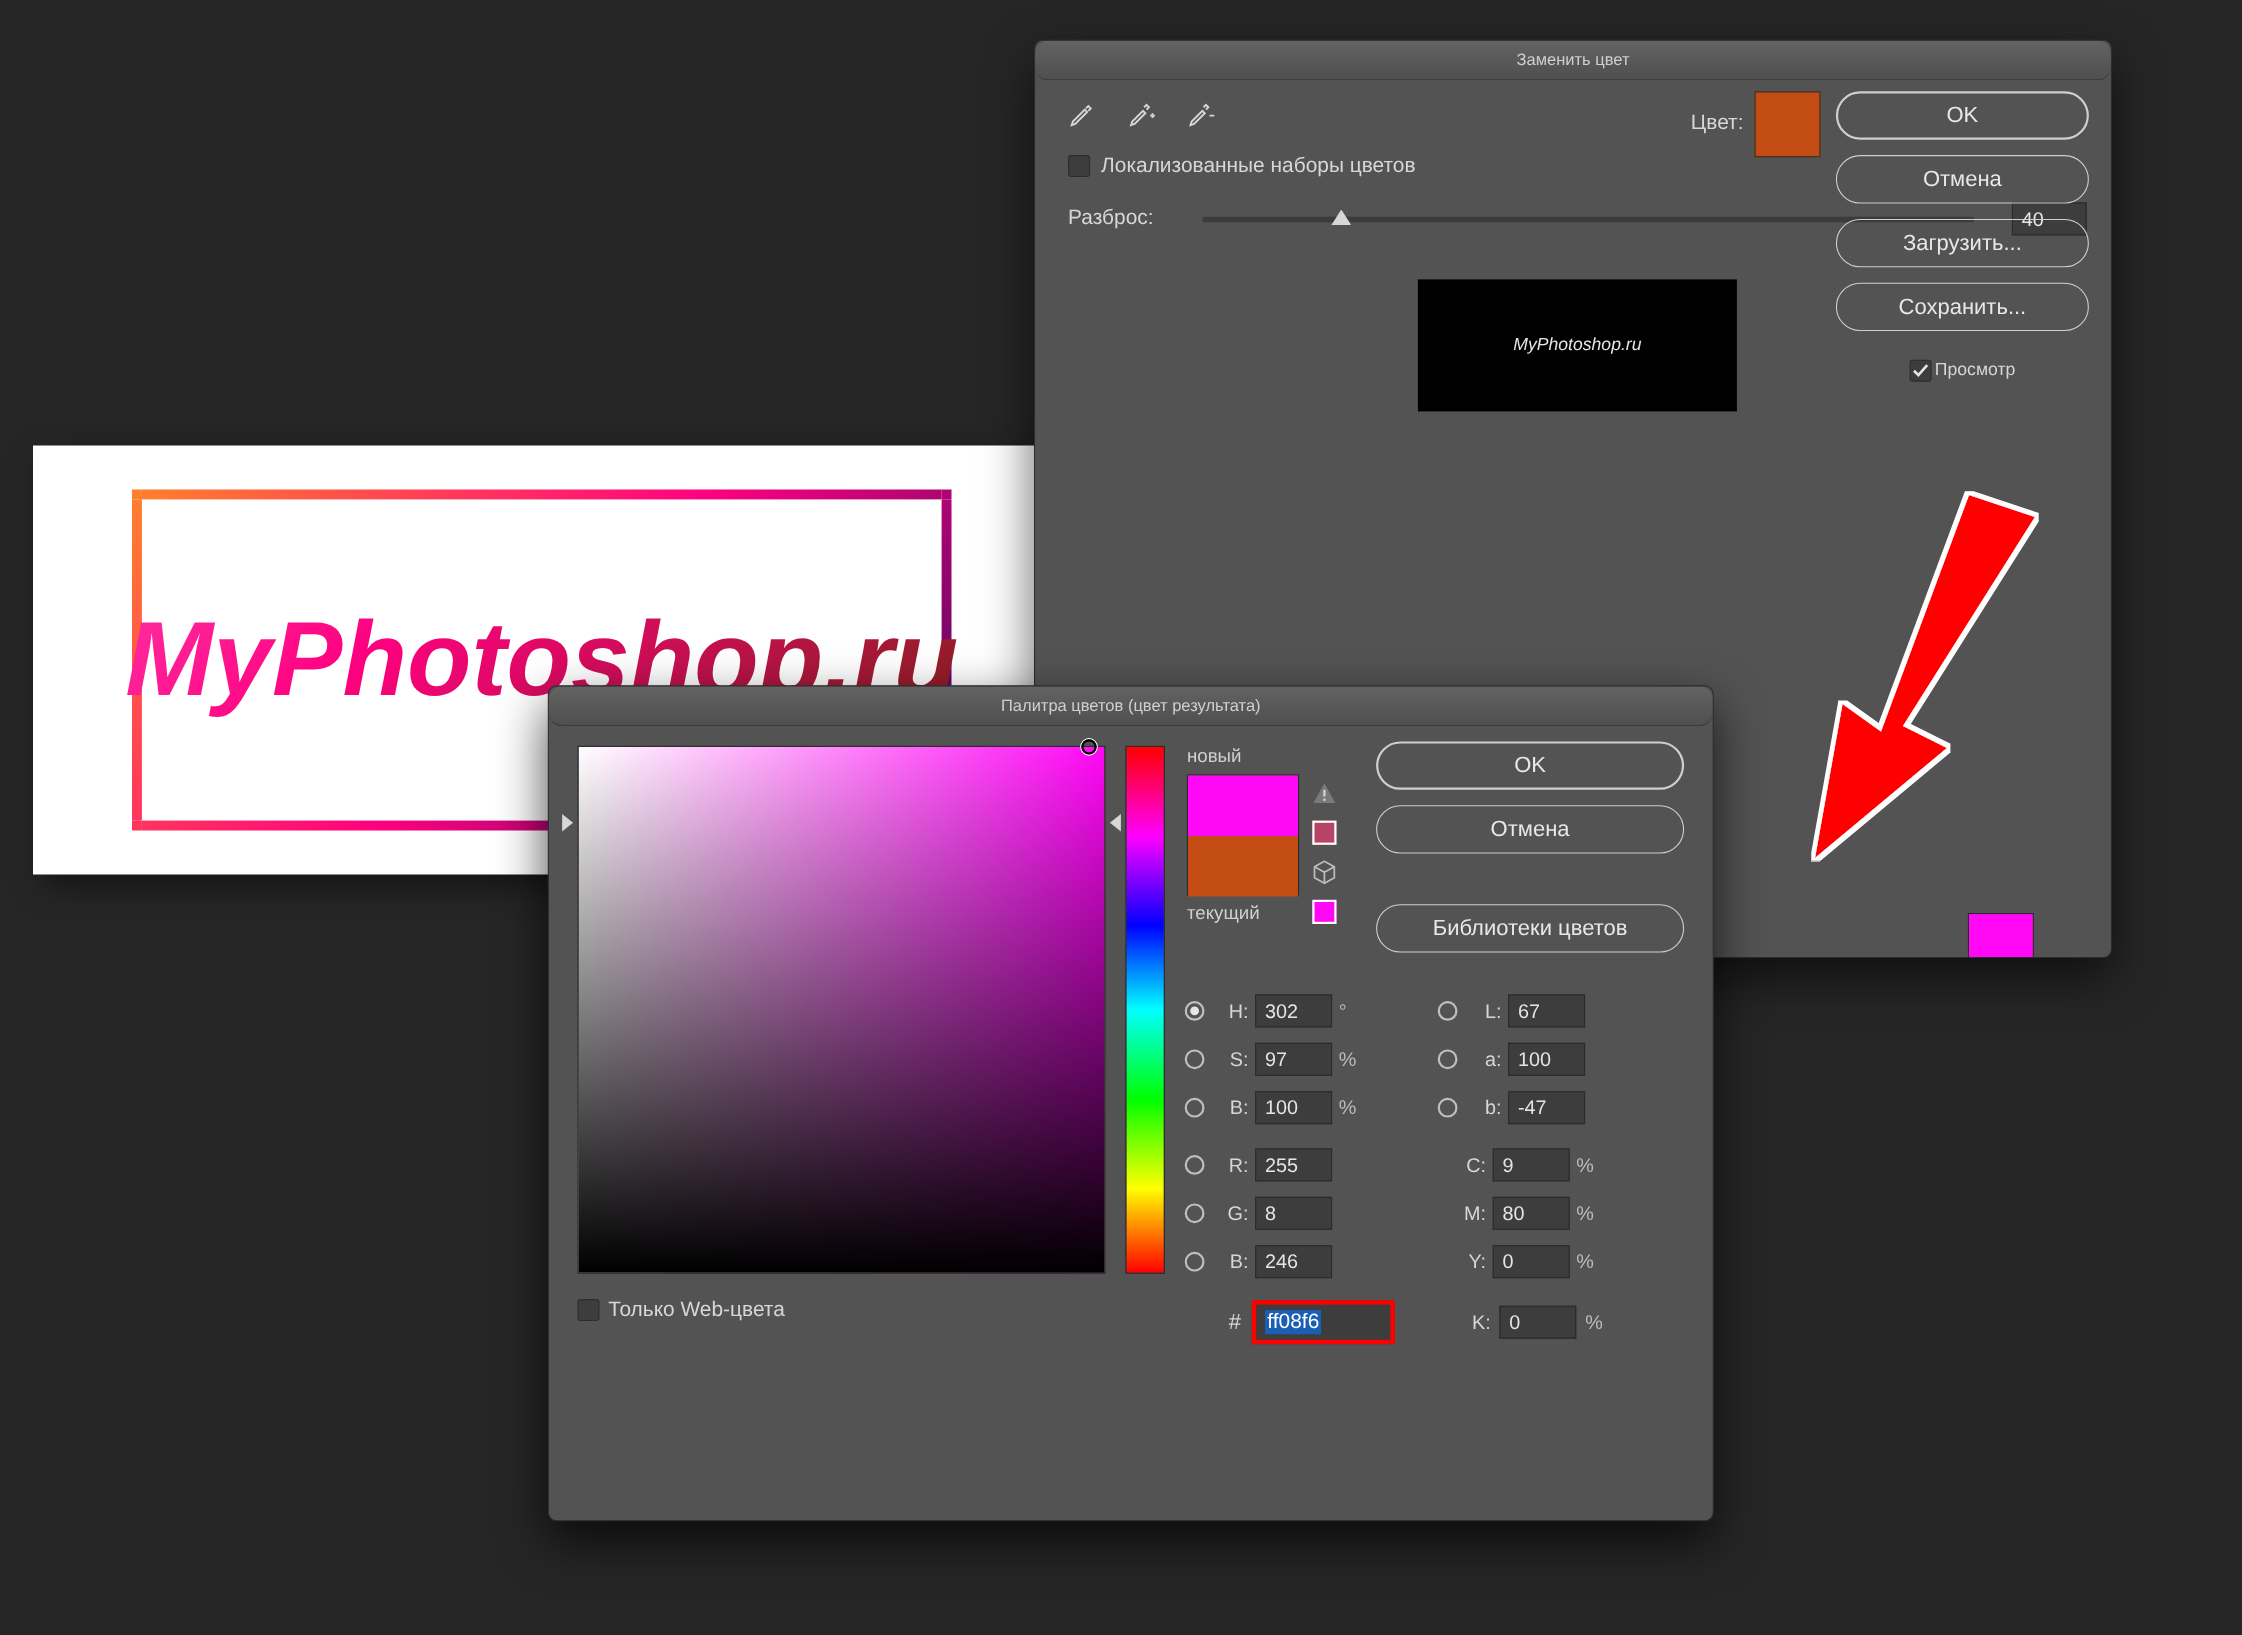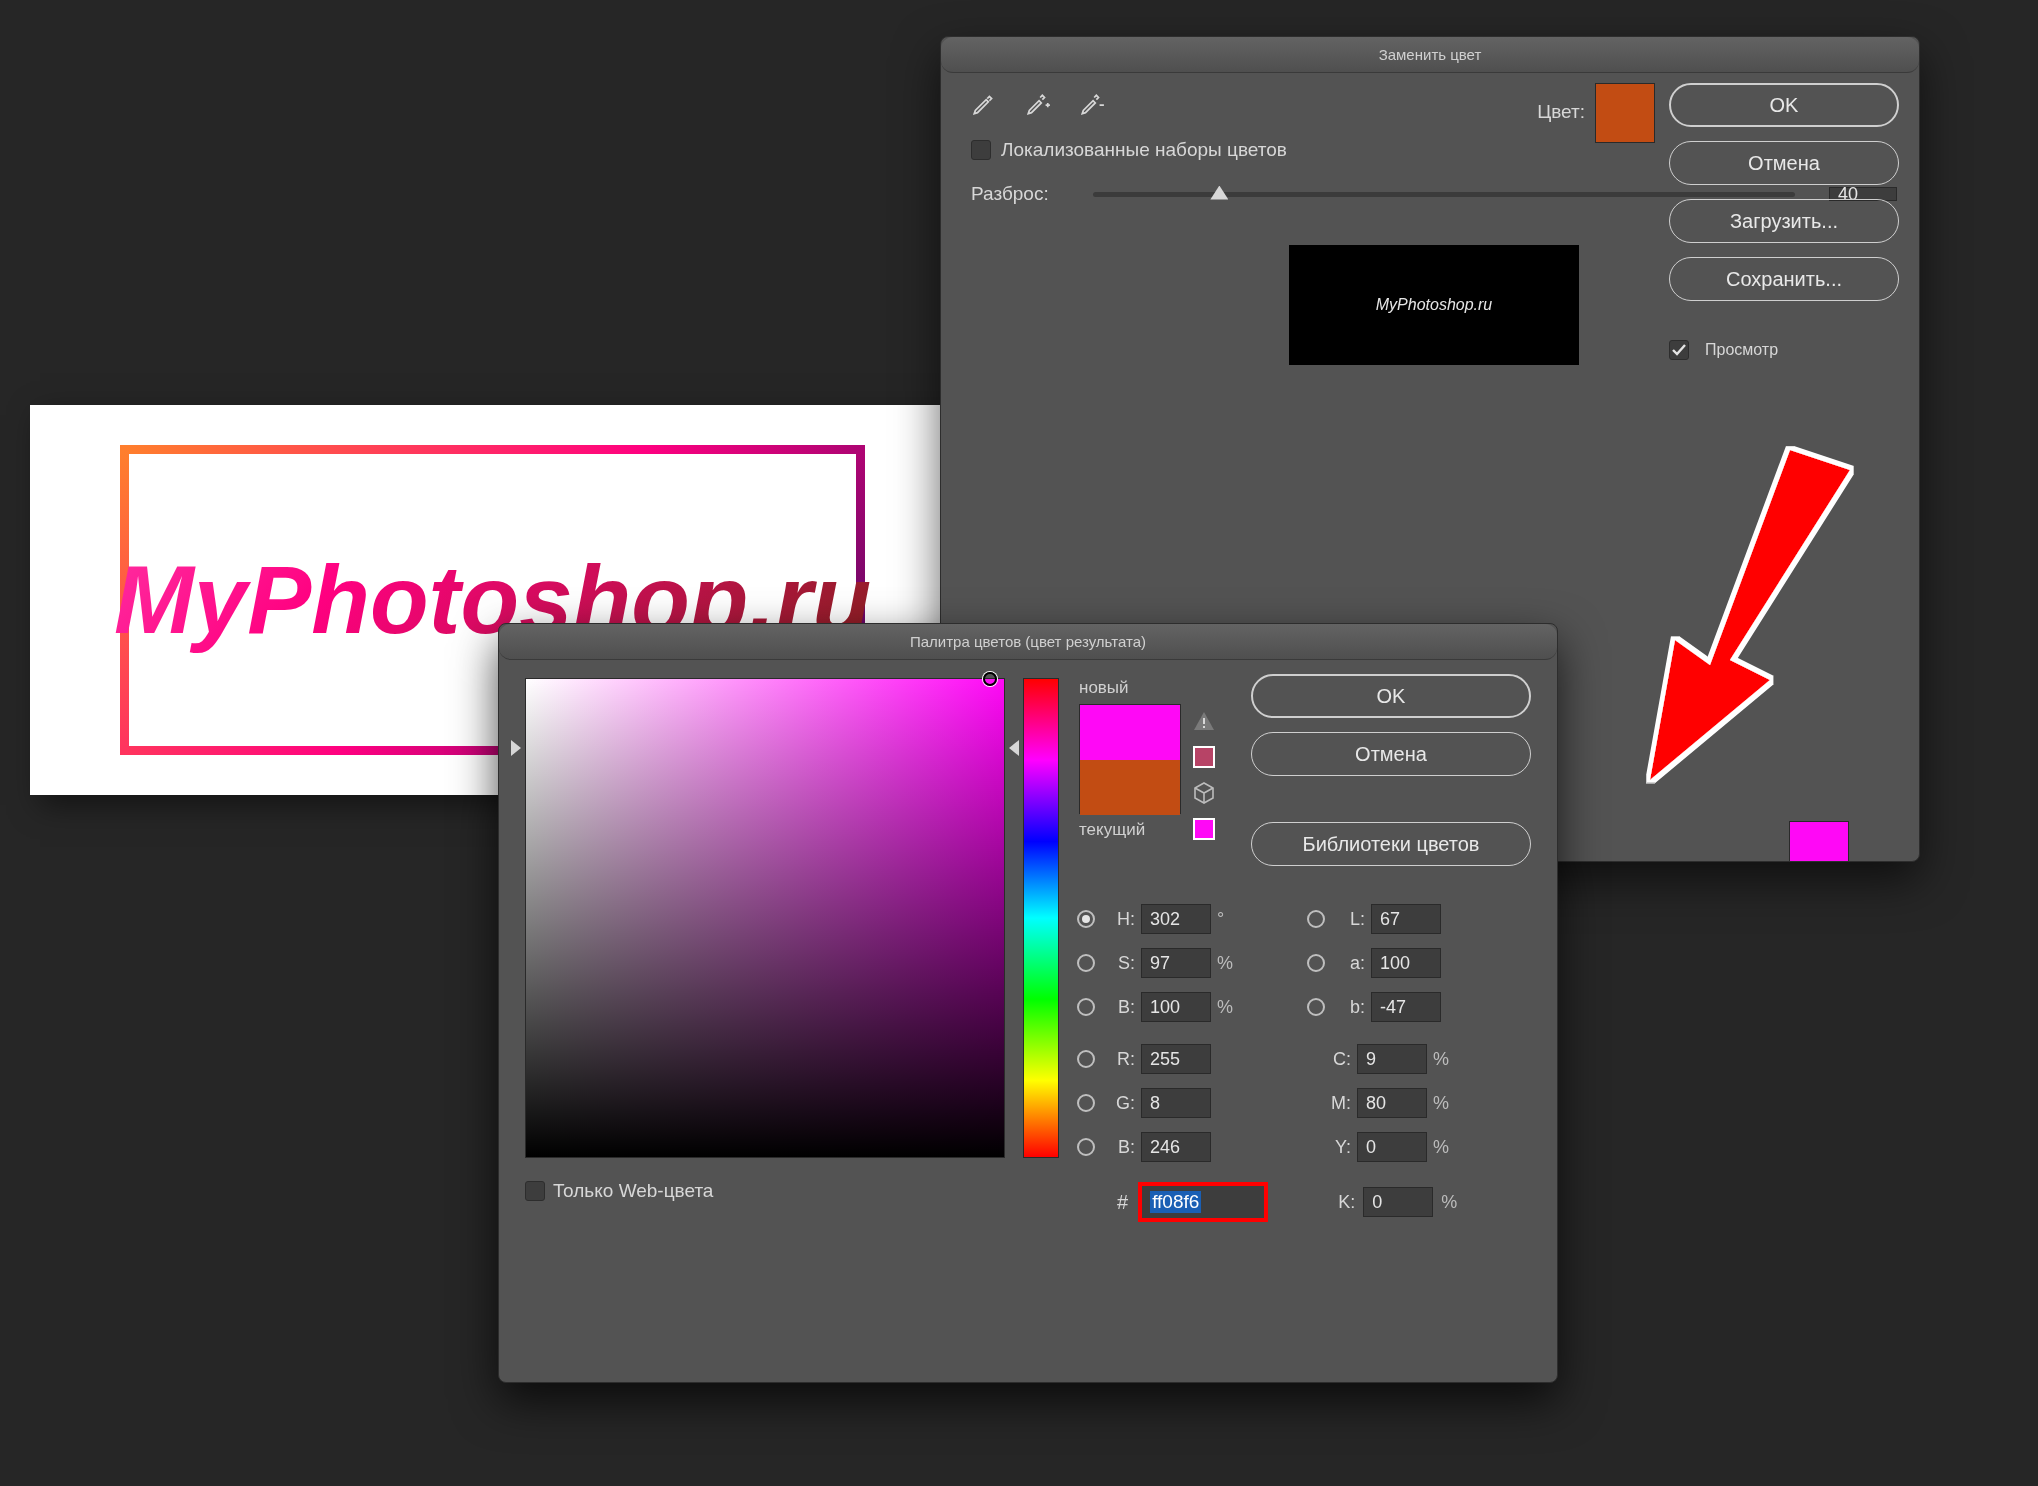--- a/index.html
+++ b/index.html
@@ -92,21 +92,21 @@
     margin-right: 12px;
   }
   .slider-thumb {
     position: absolute; top: -6px;
     width: 18px; height: 14px;
     background: #d7d7d7;
     clip-path: polygon(50% 0, 100% 100%, 0 100%);
     transform: translateX(-50%);
   }
   .num-box {
-    width: 68px; height: 14px;
+    width: 68px; height: 30px;
     background: #3d3d3d;
     border: 1px solid #2a2a2a;
     color: #e5e5e5;
     font-size: 18px;
     padding: 2px 8px;
     display: flex; align-items: center;
   }
 
   .preview-thumb {
     margin: 40px auto 0;
@@ -126,21 +126,21 @@
   .pill-btn {
     height: 44px;
     border: 1px solid #cfcfcf;
     border-radius: 22px;
     background: transparent;
     color: #e8e8e8;
     font-size: 20px;
     display: flex; align-items: center; justify-content: center;
   }
   .pill-btn.primary { border-width: 2px; }
-  .preview-check { display: flex; align-items: center; gap: 16px; margin-top: 25px; justify-content: flex-start; }
+  .preview-check { display: flex; align-items: center; gap: 3px; margin-top: 12px; justify-content: center; }
 
   .color-swatch-source {
     position: absolute;
     top: 10px;
     right: 264px;
     width: 60px; height: 60px;
     border: 1px solid #2a2a2a;
   }
   .swatch-label-source {
     position: absolute;

